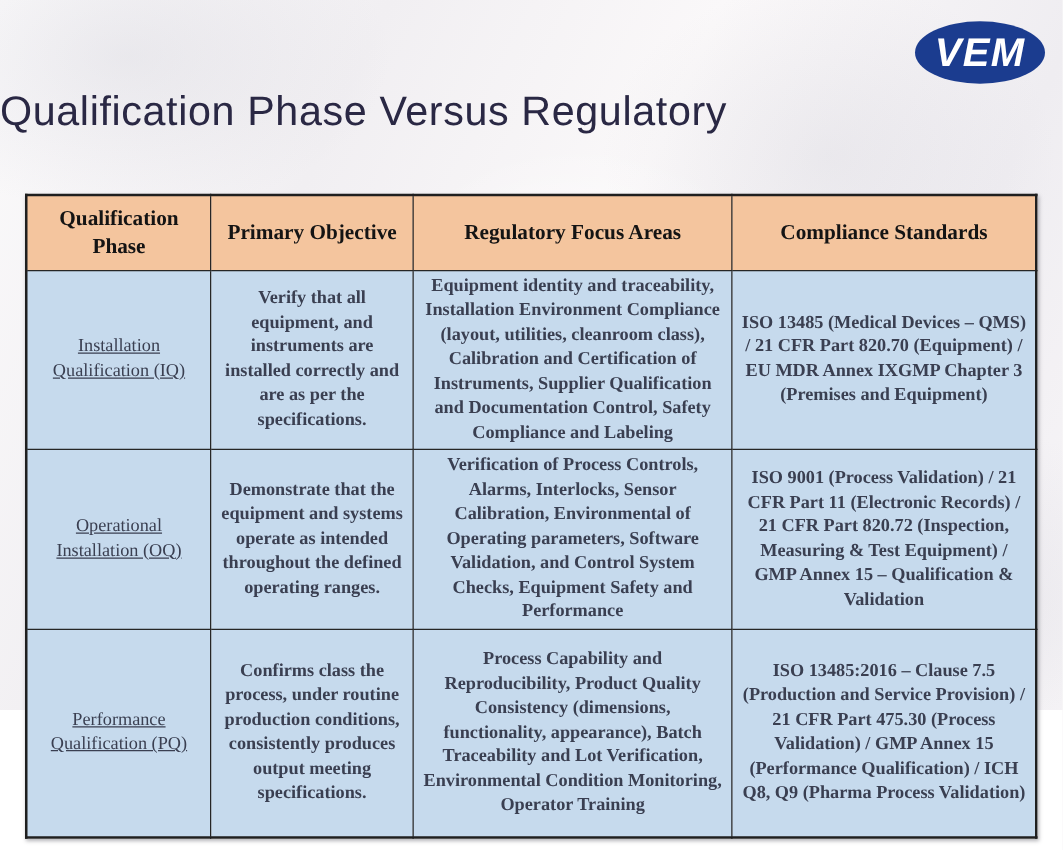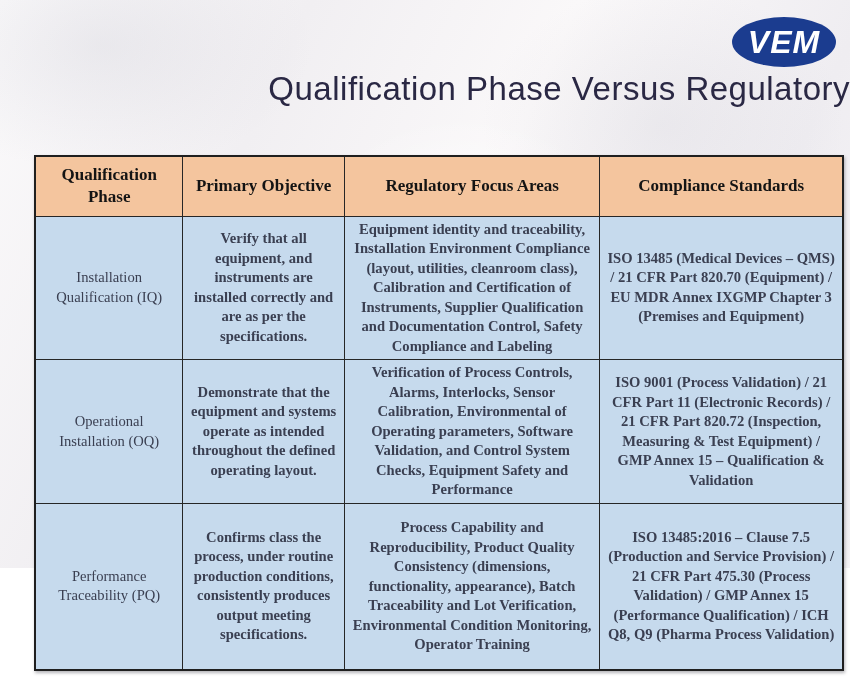--- a/index.html
+++ b/index.html
@@ -28,32 +28,32 @@
     right: 12px;
     width: 108px;
     height: 56px;
   }
   
   .title {
     position: absolute;
     top: 68px;
     left: 0;
     width: 100%;
-    text-align: right;
+    text-align: left;
     font-family: "Liberation Sans", sans-serif;
     font-weight: 500;
     font-size: 33px;
     line-height: 41px;
     color: #2a2844;
     letter-spacing: 0.5px;
   }
   
   table.qual {
     position: absolute;
-    left: 34px;
+    left: 20px;
     top: 155px;
     width: 810px;
     border-collapse: collapse;
     table-layout: fixed;
     box-shadow: 1px 2px 3px rgba(90,90,100,0.45);
   }
   table.qual col.c1 { width: 18.3%; }
   table.qual col.c2 { width: 20.0%; }
   table.qual col.c3 { width: 31.6%; }
   table.qual col.c4 { width: 30.1%; }
@@ -74,21 +74,21 @@
   }
   table.qual td {
     background: #c6daed;
     color: #3a3f51;
     font-size: 14.6px;
     line-height: 19.5px;
   }
   tr.row-iq td { height: 139px; }
   tr.row-oq td { height: 144px; }
   tr.row-pq td { height: 166px; }
-  td.phase-cell { font-weight: normal; font-size: 15px; color: #333a4a; }
+  td.phase-cell { font-weight: normal; font-size: 15px; color: #333a4a; text-decoration: underline; }
   td.body-cell  { font-weight: 600; }
 </style>
 </head>
 <body>
 
 <div class="slide">
 
   <div class="logo">
     <svg viewBox="0 0 108 56" width="108" height="56" aria-hidden="true">
       <ellipse cx="54" cy="28" rx="52" ry="25" fill="#1b3c8f"></ellipse>
@@ -117,26 +117,26 @@
     </thead>
     <tbody>
       <tr class="row-iq">
         <td class="phase-cell">Installation Qualification (IQ)</td>
         <td class="body-cell">Verify that all equipment, and instruments are installed correctly and are as per the specifications.</td>
         <td class="body-cell">Equipment identity and traceability, Installation Environment Compliance (layout, utilities, cleanroom class), Calibration and Certification of Instruments, Supplier Qualification and Documentation Control, Safety Compliance and Labeling</td>
         <td class="body-cell">ISO 13485 (Medical Devices – QMS) / 21 CFR Part 820.70 (Equipment) / EU MDR Annex IXGMP Chapter 3 (Premises and Equipment)</td>
       </tr>
       <tr class="row-oq">
         <td class="phase-cell">Operational Installation (OQ)</td>
-        <td class="body-cell">Demonstrate that the equipment and systems operate as intended throughout the defined operating layout.</td>
+        <td class="body-cell">Demonstrate that the equipment and systems operate as intended throughout the defined operating ranges.</td>
         <td class="body-cell">Verification of Process Controls, Alarms, Interlocks, Sensor Calibration, Environmental of Operating parameters, Software Validation, and Control System Checks, Equipment Safety and Performance</td>
         <td class="body-cell">ISO 9001 (Process Validation) / 21 CFR Part 11 (Electronic Records) / 21 CFR Part 820.72 (Inspection, Measuring &amp; Test Equipment) / GMP Annex 15 – Qualification &amp; Validation</td>
       </tr>
       <tr class="row-pq">
-        <td class="phase-cell">Performance Traceability (PQ)</td>
+        <td class="phase-cell">Performance Qualification (PQ)</td>
         <td class="body-cell">Confirms class the process, under routine production conditions, consistently produces output meeting specifications.</td>
         <td class="body-cell">Process Capability and Reproducibility, Product Quality Consistency (dimensions, functionality, appearance), Batch Traceability and Lot Verification,  Environmental Condition Monitoring,  Operator Training</td>
         <td class="body-cell">ISO 13485:2016 – Clause 7.5 (Production and Service Provision) / 21 CFR Part 475.30 (Process Validation) / GMP Annex 15 (Performance Qualification) / ICH Q8, Q9 (Pharma Process Validation)</td>
       </tr>
     </tbody>
   </table>
 
 </div>
 
 </body></html>

